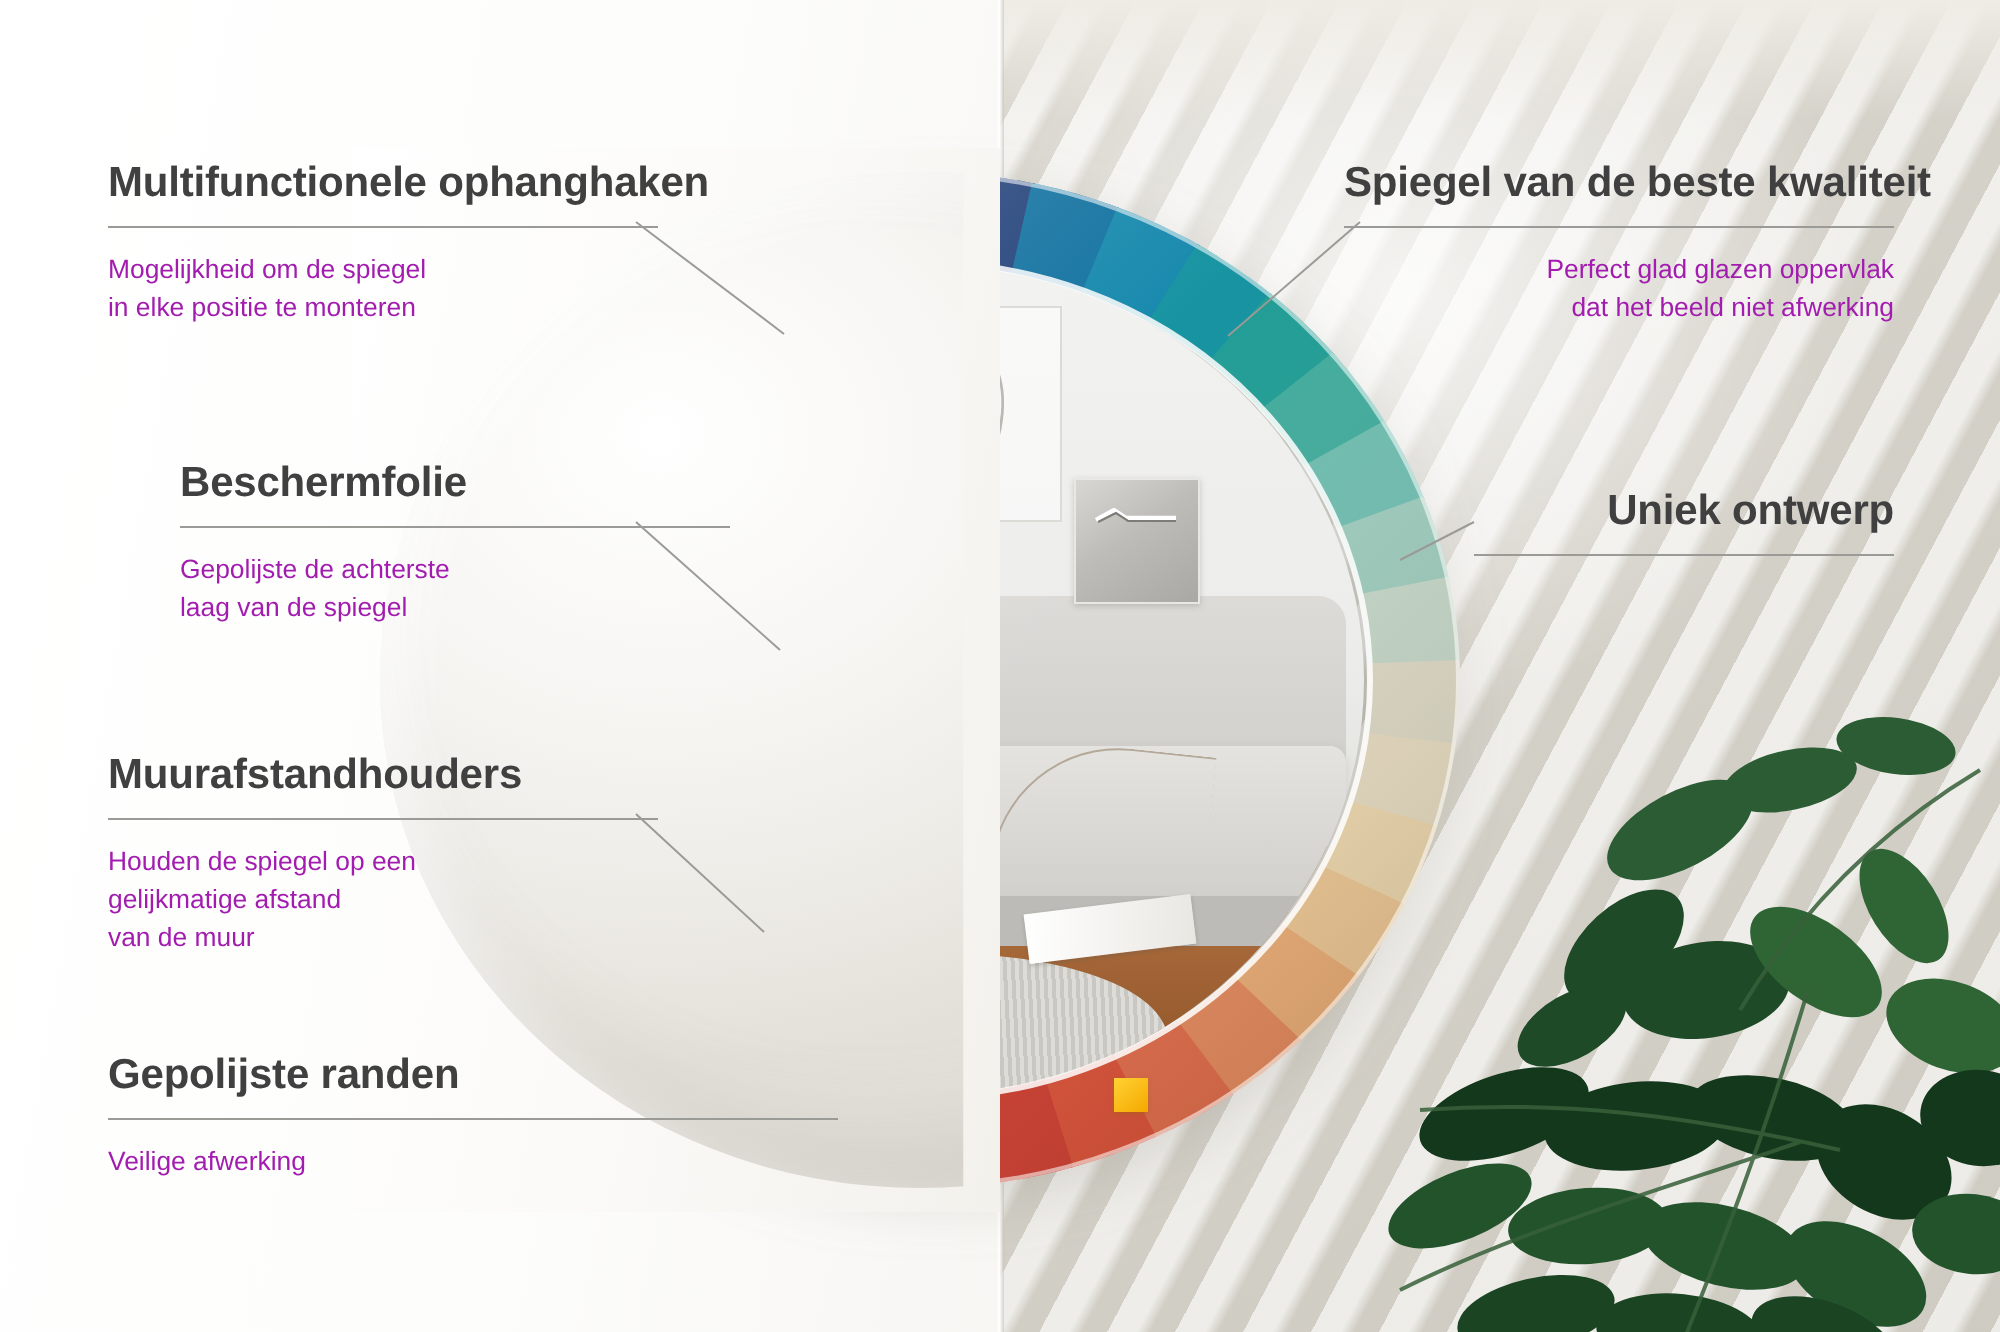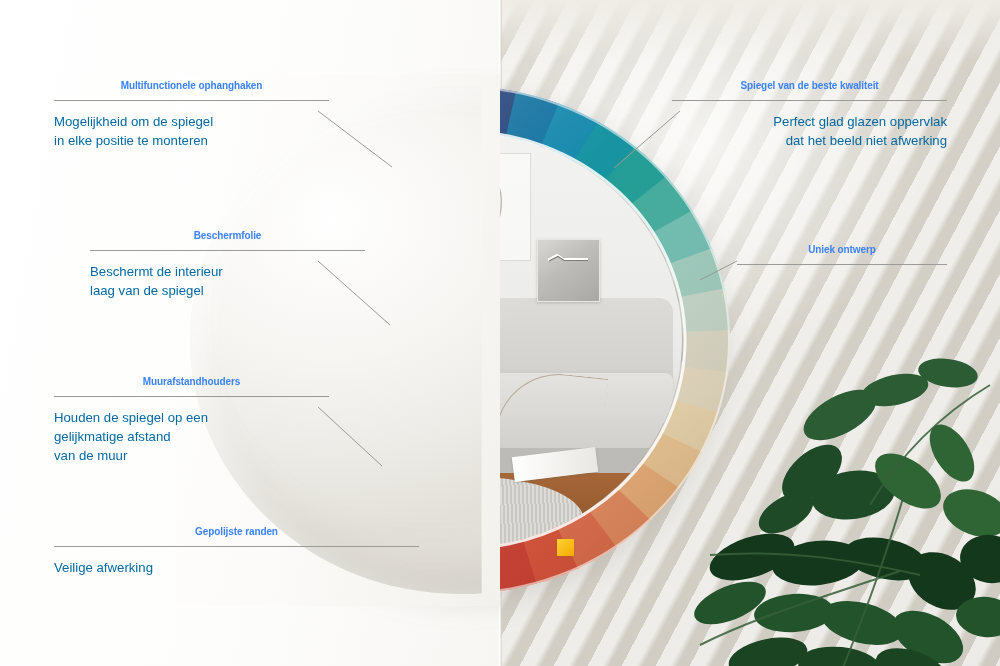--- a/index.html
+++ b/index.html
@@ -165,37 +165,36 @@
     box-shadow:0 1px 2px rgba(150,110,0,0.35);
   }
 
   
   #leaves { position:absolute; left:690px; top:345px; width:330px; height:330px; }
   #leaves svg { display:block; }
 
   
   .callout { position:absolute; }
   .callout h3 {
-    font-size:10px;
+    font-size:21px;
     font-weight:bold;
-    color:#3b82f6;
+    color:#404040;
     letter-spacing:-0.1px;
     white-space:nowrap;
-    text-align:center;
   }
   .callout .rule {
     height:1px;
     background:#9a9a96;
     margin-top:9px;
     margin-bottom:11px;
   }
   .callout p {
     font-size:13.2px;
     line-height:19px;
-    color:#0369a1;
+    color:#a21caf;
     white-space:pre-line;
   }
   .callout.right { text-align:right; }
 
   #c-hooks   { left:54px; top:80px;  width:275px; }
   #c-foil    { left:54px; top:230px; width:275px;margin-left:36px; }
   #c-spacers { left:54px; top:376px; width:275px; }
   #c-edges   { left:54px; top:526px; width:365px; }
 
   #c-quality { left:672px; top:80px;  width:275px; }
@@ -373,21 +372,21 @@
   <div class="callout" id="c-hooks">
     <h3>Multifunctionele ophanghaken</h3>
     <div class="rule"></div>
     <p>Mogelijkheid om de spiegel
 in elke positie te monteren</p>
   </div>
 
   <div class="callout" id="c-foil">
     <h3>Beschermfolie</h3>
     <div class="rule"></div>
-    <p>Beschermt de interieur
+    <p>Gepolijste de achterste
 laag van de spiegel</p>
   </div>
 
   <div class="callout" id="c-edges">
     <h3>Gepolijste randen</h3>
     <div class="rule"></div>
     <p>Veilige afwerking</p>
   </div>
 
   <div class="callout" id="c-spacers">

